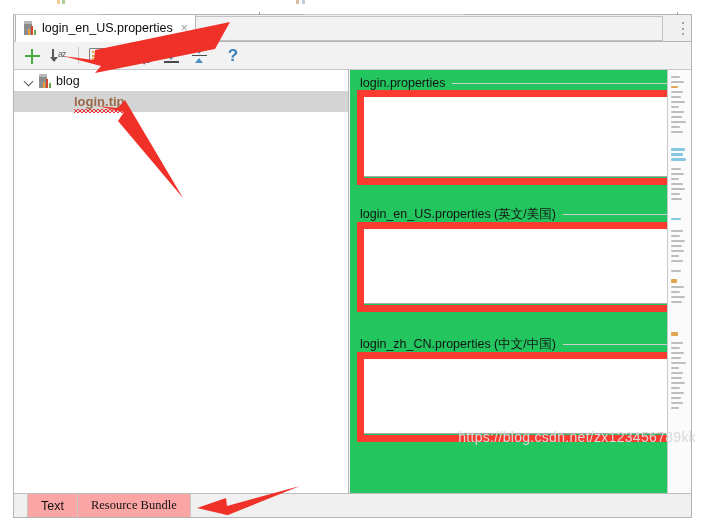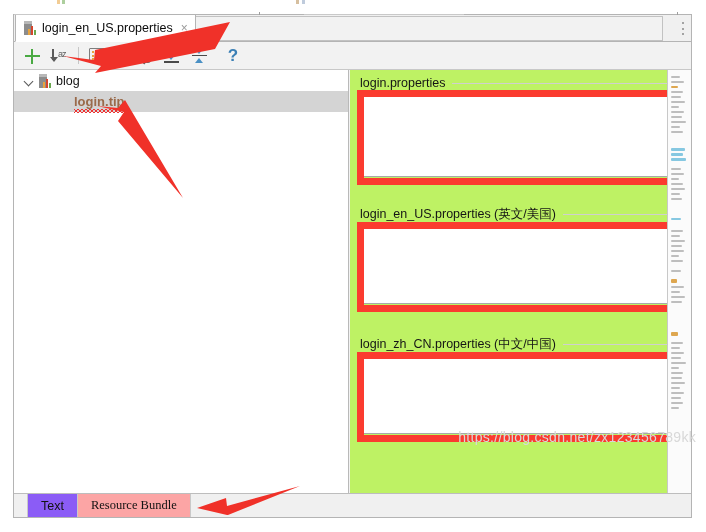--- a/index.html
+++ b/index.html
@@ -137,21 +137,21 @@
     position:absolute;left:0;right:0;bottom:-4px;height:4px;
     background-image:
       linear-gradient(45deg,transparent 42%,#e33 42%,#e33 58%,transparent 58%),
       linear-gradient(-45deg,transparent 42%,#e33 42%,#e33 58%,transparent 58%);
     background-size:4px 4px;background-repeat:repeat-x;
   }
 
   
   .detailpane{
     position:absolute;left:336px;top:0;right:0;bottom:0;
-    background:#bef264;overflow:hidden;
+    background:#22c55e;overflow:hidden;
   }
   .group{position:absolute;left:0;right:0;}
   .group-title{
     position:absolute;left:10px;top:0;display:flex;align-items:center;gap:7px;
     width:calc(100% - 22px);
   }
   .group-title .t{font-size:12.5px;color:#151515;white-space:nowrap;}
   .group-title .rule{flex:1;height:1px;background:#cfcfcf;}
   .field{
     position:absolute;left:11px;background:#ffffff;
@@ -171,21 +171,21 @@
   
   .bottombar{
     position:absolute;left:0;bottom:0;width:677px;height:24px;
     background:#f0f0f0;border-top:1px solid #bdbdbd;box-sizing:border-box;
     display:flex;align-items:stretch;
   }
   .bt-gutter{width:14px;background:#f0f0f0;border-right:1px solid #c9c9c9;box-sizing:border-box;}
   .bt-tab{
     display:flex;align-items:center;justify-content:center;padding:0 13px;
     font-size:12.5px;color:#121212;border-right:1px solid #c9c9c9;box-sizing:border-box;
-    background:#8b5cf6;
+    background:#fca5a5;
   }
   .bt-tab.active{background:#fca5a5;font-family:Liberation Serif, serif;}
   .bt-fill{flex:1;background:#f0f0f0;}
 
   
   .watermark{
     position:absolute;right:10px;bottom:7px;
     font-size:14px;color:#d8d8d8;letter-spacing:.3px;
     font-family:"Liberation Sans",sans-serif;
     white-space:nowrap;z-index:6;pointer-events:none;

